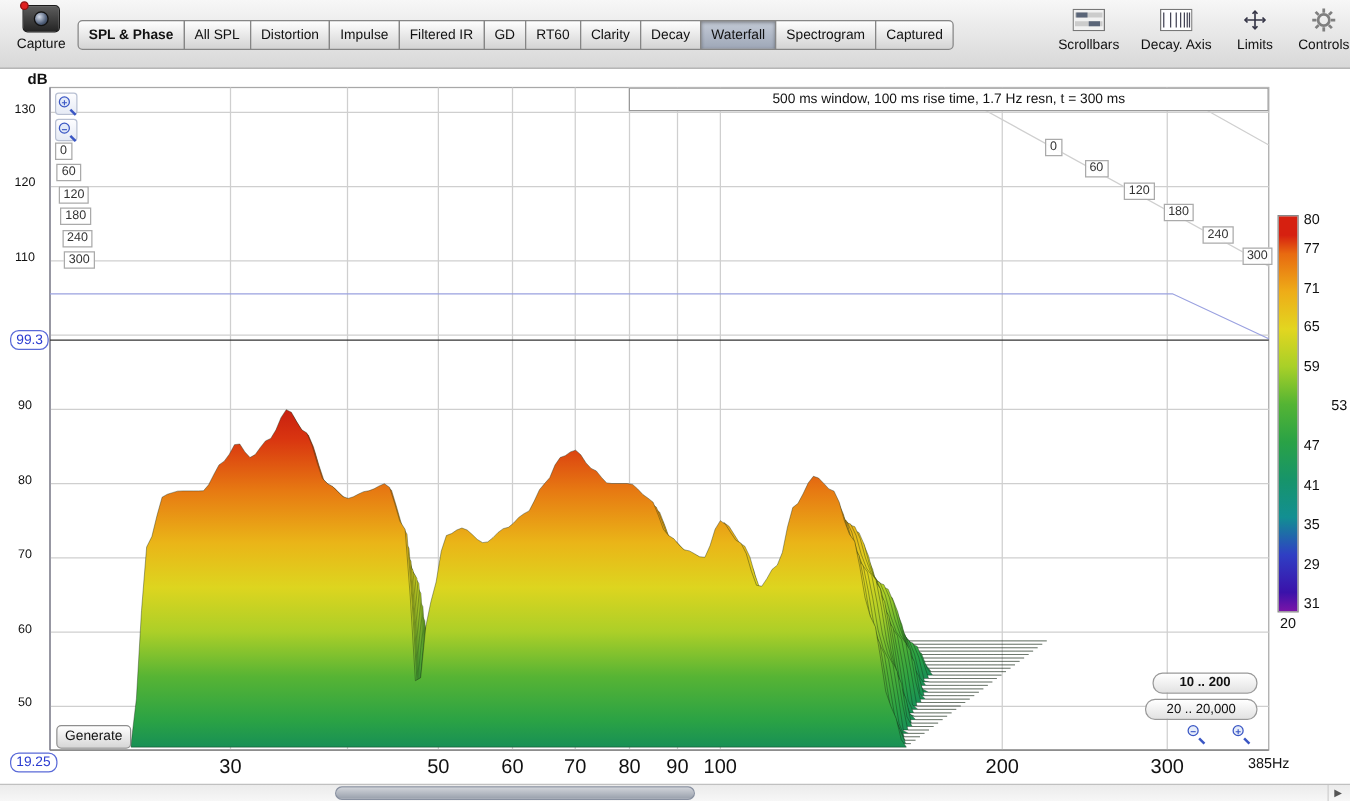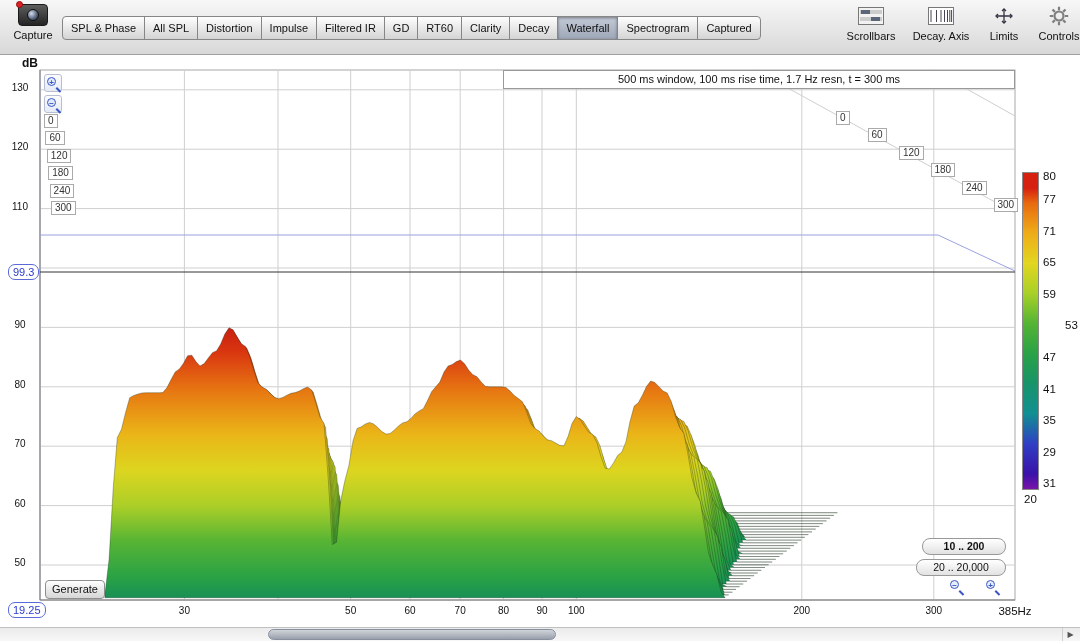--- a/index.html
+++ b/index.html
@@ -14,33 +14,33 @@
   .cam{position:relative;margin:0 auto;width:30px;height:22px;border-radius:4px;
     background:linear-gradient(#5d5d5d,#242424);border:1px solid #1a1a1a;}
   .cam .lens{position:absolute;left:8px;top:4px;width:12px;height:12px;border-radius:50%;
     background:radial-gradient(circle at 35% 35%,#d4dcea,#51607a 60%,#27303f);border:1px solid #111;}
   .cam .dot{position:absolute;left:-3px;top:-4px;width:7px;height:7px;border-radius:50%;
     background:#e02020;border:1px solid #8e0f0f;}
   .capture .lbl,.tool .lbl{font-size:11px;color:#111;margin-top:3px;white-space:nowrap;}
   .tabs{position:absolute;left:62px;top:16px;display:flex;}
   .tab{padding:5px 8px;font-size:11px;color:#111;border:1px solid #868686;margin-left:-1px;
     background:linear-gradient(#fefefe,#d4d4d4);white-space:nowrap;cursor:default;}
-  .tab:first-child{border-radius:4px 0 0 4px;margin-left:0;}
+  .tab:first-child{border-radius:4px 0 0 4px;margin-left:0;font-weight:bold;}
   .tab:last-child{border-radius:0 4px 4px 0;}
   .tab.active{background:linear-gradient(#c4cbd7,#9ea7b7);box-shadow:inset 0 1px 3px rgba(0,0,0,.4);}
   .tool{position:absolute;top:5px;text-align:center;cursor:default;}
   .tool .ic{height:22px;display:flex;align-items:center;justify-content:center;}
 
   
   #plot{position:absolute;left:0;top:55px;}
   #dbunit{position:absolute;left:22px;top:56px;font-size:12px;font-weight:bold;color:#111;}
   #ylabels{position:absolute;left:4px;top:0;width:32px;height:641px;}
   .ytick{position:absolute;right:0;width:32px;text-align:center;font-size:10px;color:#111;}
   #xlabels{position:absolute;left:0;top:0;width:1080px;}
-  .xtick{position:absolute;top:605px;width:40px;text-align:center;font-size:10px;color:#111;}
+  .xtick{position:absolute;top:605px;width:40px;text-align:center;font-size:16px;color:#111;}
   #endlabel{position:absolute;left:993px;top:605px;width:44px;text-align:center;font-size:11.5px;color:#111;}
   .bluechip{position:absolute;font-size:11px;color:#2a3bd0;border:1px solid #5a6ad8;border-radius:7px;
     background:rgba(255,255,255,.92);padding:0 4px;line-height:14px;}
   #cursorchip{left:8px;}
   #startchip{left:8px;top:602px;text-align:center;}
   .chip{position:absolute;font-size:10px;color:#333;background:rgba(255,255,255,.9);
     border:1px solid #aaa;padding:0 3px;line-height:12px;}
   #infochip{position:absolute;left:503px;top:70px;width:512px;height:19px;background:#fff;
     border:1px solid #999;font-size:11px;color:#111;text-align:center;line-height:17px;white-space:nowrap;overflow:hidden;}
   #generate{position:absolute;left:45px;top:580px;width:60px;height:19px;border:1px solid #8e8e8e;border-radius:4px;

